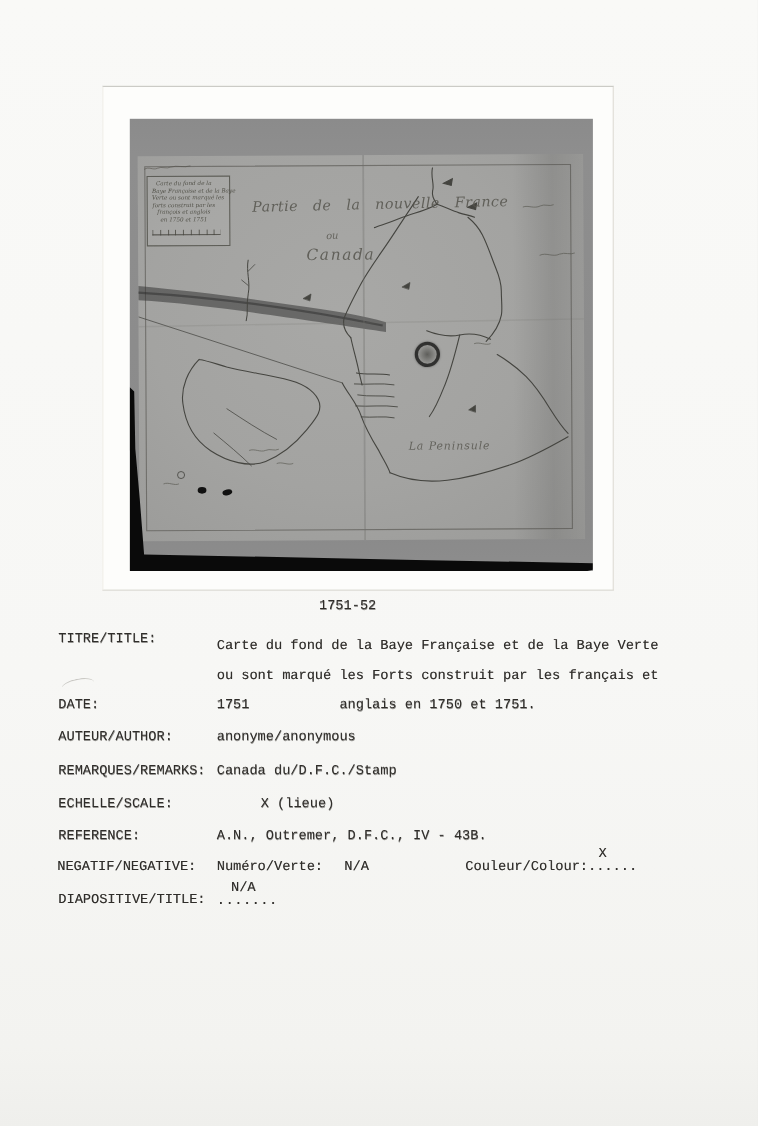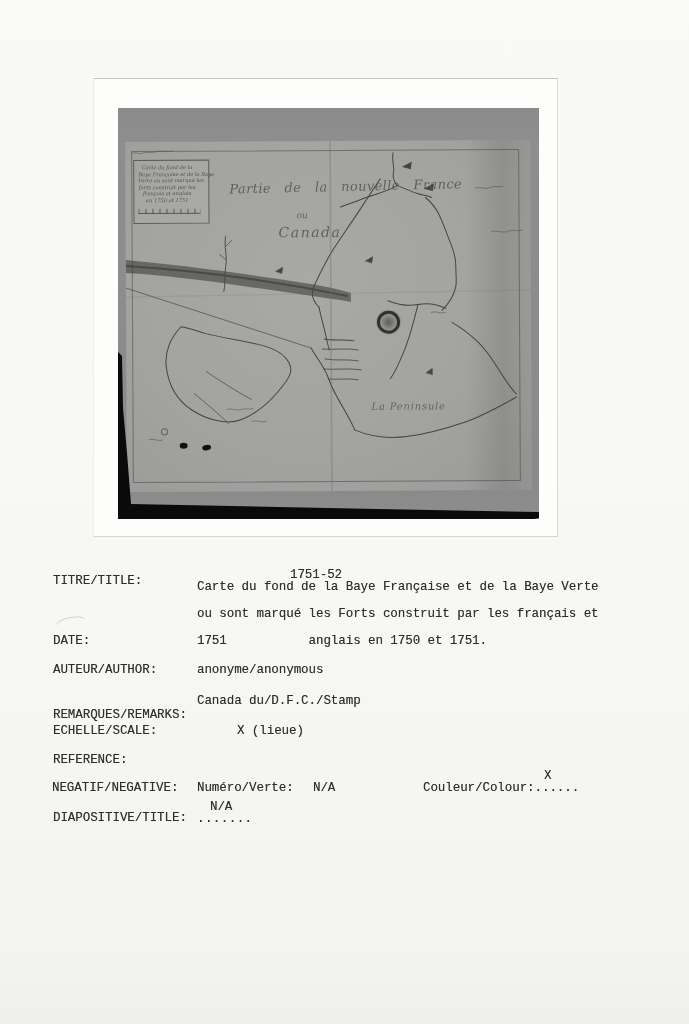--- a/index.html
+++ b/index.html
@@ -65,26 +65,26 @@
     background:radial-gradient(circle,rgba(70,70,66,.75) 0%,rgba(120,120,116,.35) 70%);
     box-shadow:0 0 2px rgba(0,0,0,.4);
   }
   
   .tw{
     position:absolute;
     font-family:"Liberation Mono","DejaVu Sans Mono",monospace;
     font-size:12.4px;line-height:15px;color:#2f2d2a;white-space:pre;
     text-shadow:.25px .25px .35px rgba(47,45,42,.5);
   }
-  #num{left:290px;top:544px;margin-top:24px;}
+  #num{left:290px;top:544px;}
   #row-title-label{left:53px;top:574px;}
   #row-title-value{left:197px;top:574px;line-height:27px;}
   #row-date-label{left:53px;top:634px;}   #row-date-value{left:197px;top:634px;}
   #row-author-label{left:53px;top:663px;} #row-author-value{left:197px;top:663px;}
-  #row-remarks-label{left:53px;top:694px;margin-top:14px;}#row-remarks-value{left:197px;top:694px;}
+  #row-remarks-label{left:53px;top:694px;}#row-remarks-value{left:197px;top:694px;}
   #row-scale-label{left:53px;top:724px;}  #row-scale-value{left:197px;top:724px;margin-left:40px;}
   #row-ref-label{left:53px;top:753px;}    #row-ref-value{left:197px;top:753px;}
   #row-neg-label{left:52px;top:781px;}
   #neg-number-label{left:197px;top:781px;}
   #neg-number-value{left:313px;top:781px;}
   #neg-colour{left:423px;top:781px;}
   #neg-colour-mark{left:544px;top:769px;}
   #row-slide-label{left:53px;top:811px;}
   #slide-dots{left:197px;top:812px;letter-spacing:.5px;}
   #slide-value{left:210px;top:800px;}
@@ -212,20 +212,21 @@
   <div class="tw" id="row-author-label">AUTEUR/AUTHOR:</div>
   <div class="tw" id="row-author-value">anonyme/anonymous</div>
 
   <div class="tw" id="row-remarks-label">REMARQUES/REMARKS:</div>
   <div class="tw" id="row-remarks-value">Canada du/D.F.C./Stamp</div>
 
   <div class="tw" id="row-scale-label">ECHELLE/SCALE:</div>
   <div class="tw" id="row-scale-value">X (lieue)</div>
 
   <div class="tw" id="row-ref-label">REFERENCE:</div>
+  <div class="tw" id="row-ref-value">A.N., Outremer, D.F.C., IV - 43B.</div>
 
   <div class="tw" id="row-neg-label">NEGATIF/NEGATIVE:</div>
   <div class="tw" id="neg-number-label">Numéro/Verte:</div>
   <div class="tw" id="neg-number-value">N/A</div>
   <div class="tw" id="neg-colour"><span>Couleur/Colour:</span><span>......</span></div>
   <div class="tw" id="neg-colour-mark">X</div>
 
   <div class="tw" id="row-slide-label">DIAPOSITIVE/TITLE:</div>
   <div class="tw" id="slide-dots">.......</div>
   <div class="tw" id="slide-value">N/A</div>

